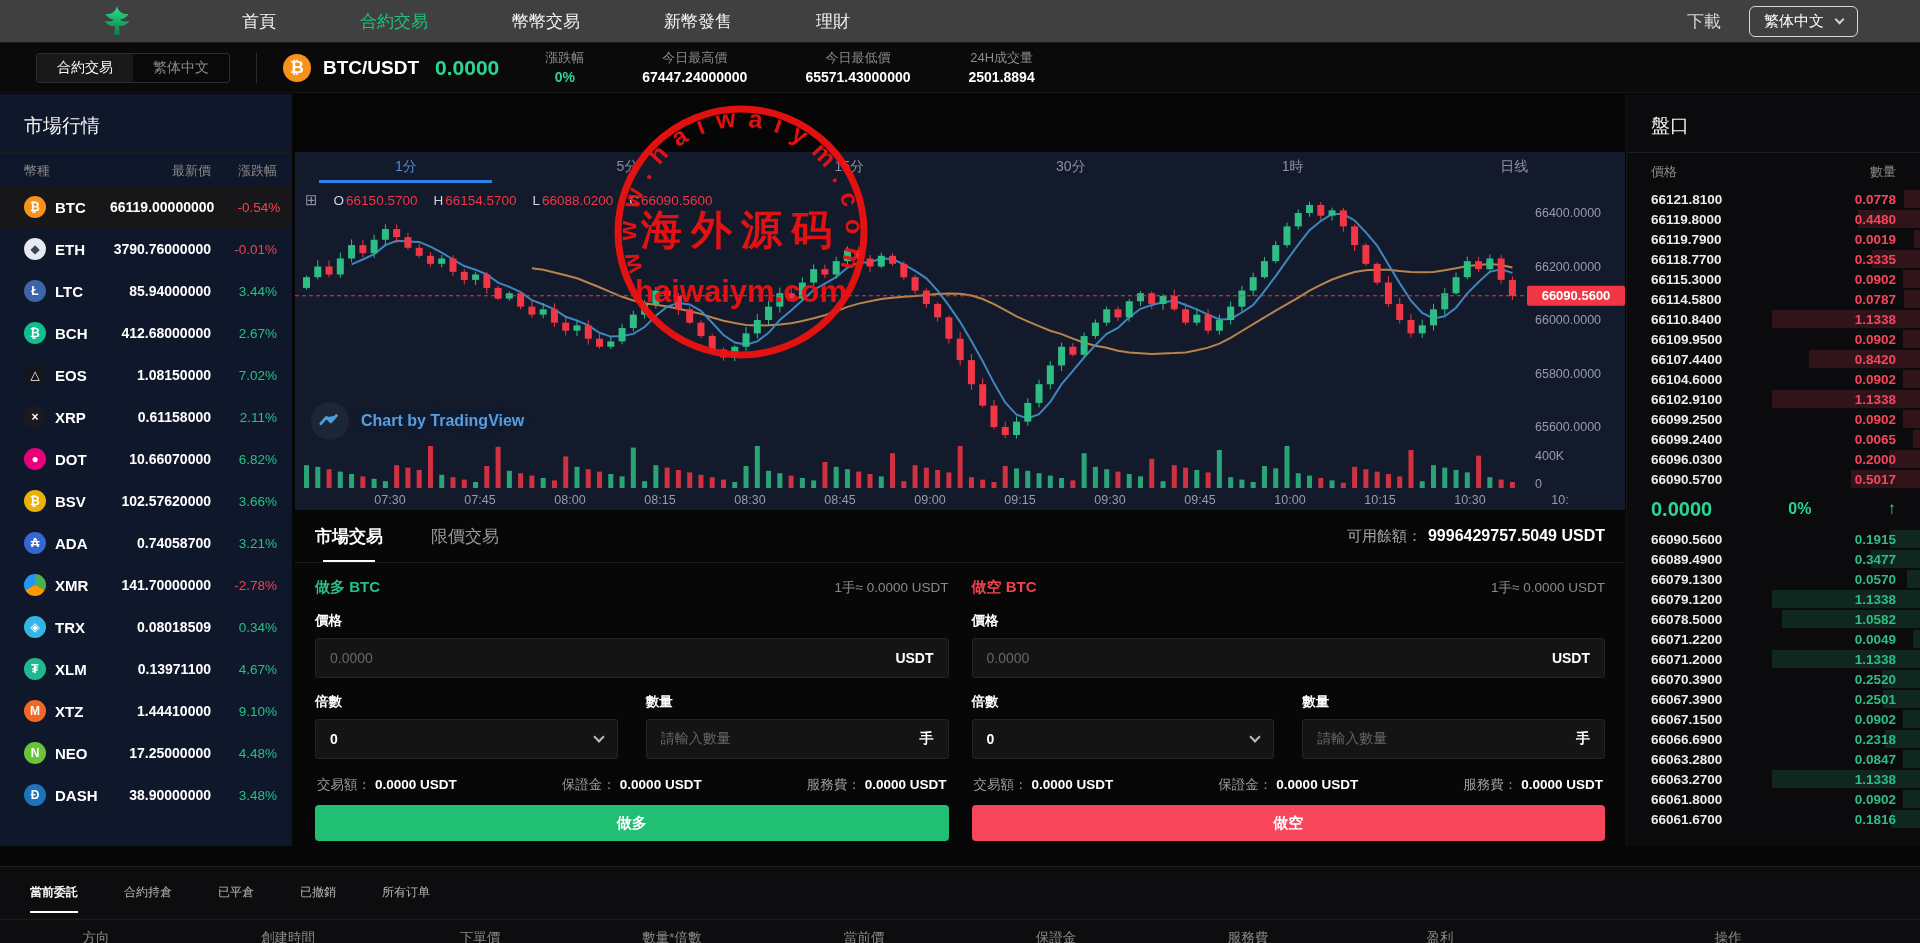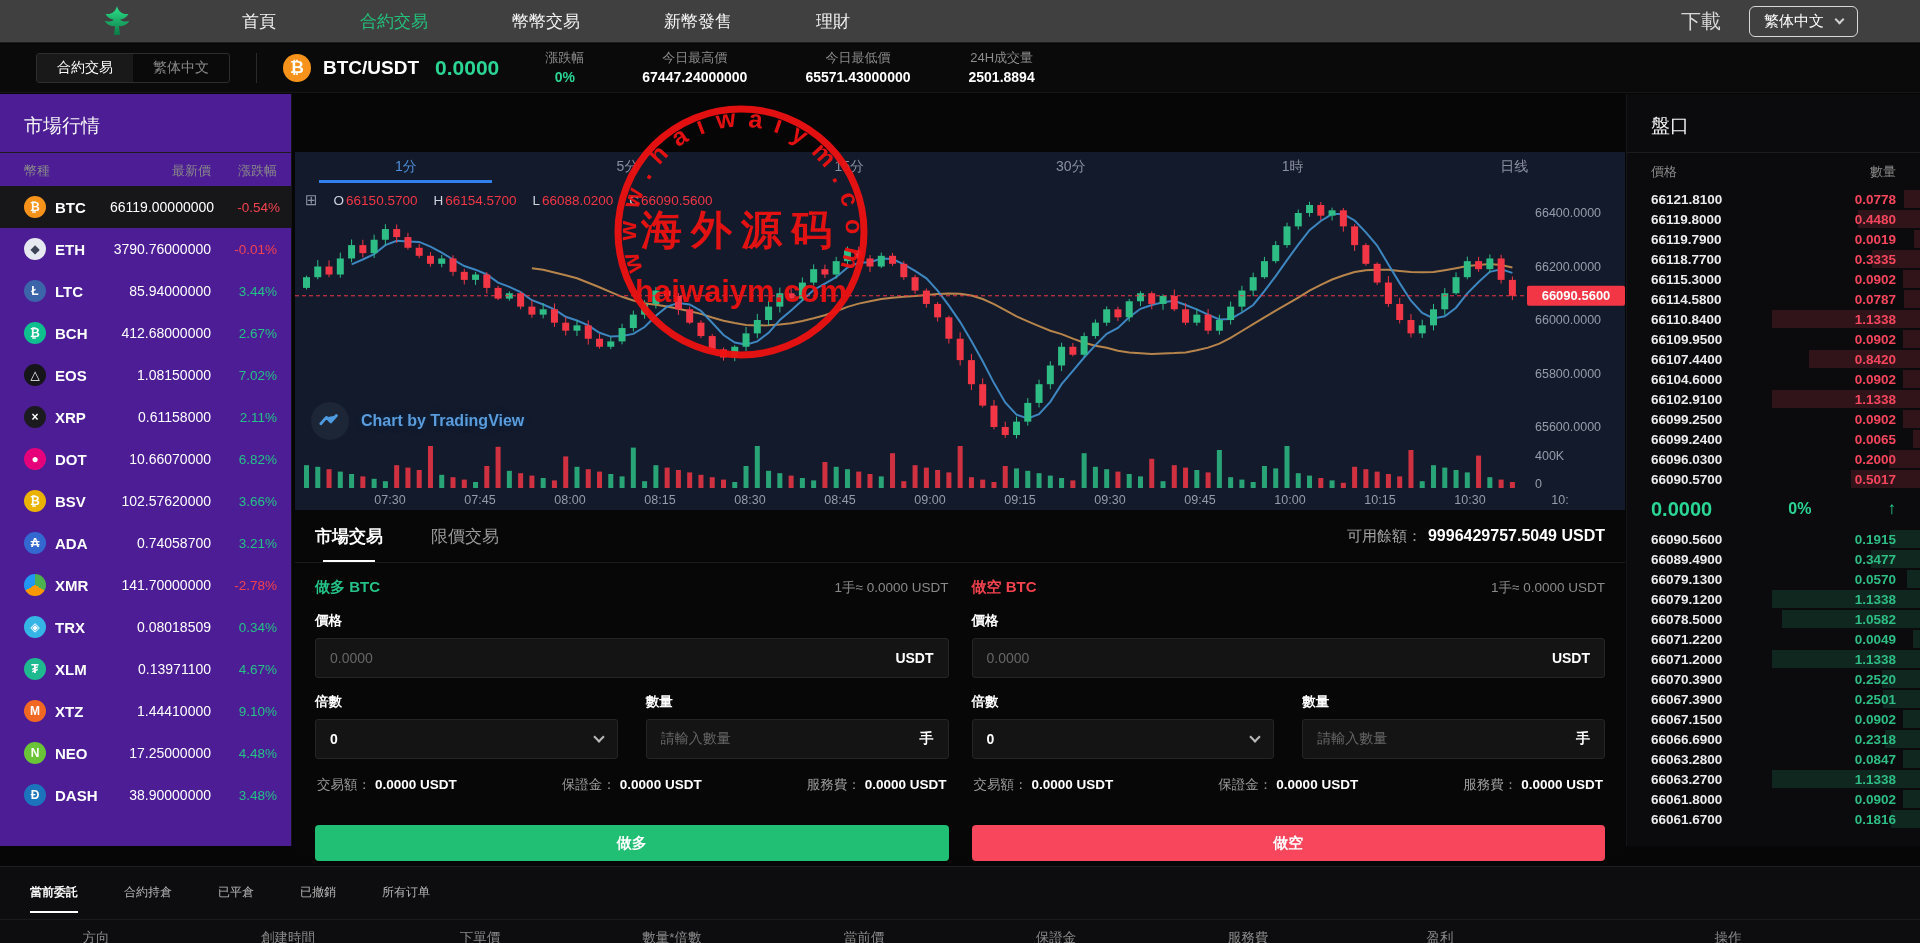--- a/index.html
+++ b/index.html
@@ -5,46 +5,46 @@
 *{box-sizing:border-box;margin:0;padding:0}
 body{background:#000;font-family:"Liberation Sans","DejaVu Sans",sans-serif;color:#e6e6e6}
 #app{position:relative;width:1920px;height:943px;overflow:hidden;background:#060606}
 
 .navbar{position:absolute;top:0;left:0;right:0;height:43px;background:#404040;border-bottom:1px solid #1d1d1f;display:flex;align-items:center}
 .logo{margin-left:100px;display:flex;align-items:center}
 .nav-items{display:flex;margin-left:66px;gap:0}
 .nav-item{font-size:17px;color:#f2f2f2;padding:0 42px;cursor:pointer}
 .nav-item.active{color:#21c17a}
 .nav-right{margin-left:auto;margin-right:62px;display:flex;align-items:center;gap:28px}
-.dl{font-size:20px;color:#d8d8d8}
+.dl{font-size:17px;color:#d8d8d8}
 .lang-box{border:1px solid #d8d8d8;border-radius:6px;height:31px;padding:0 14px;display:flex;align-items:center;gap:12px;font-size:15px;color:#fff}
 .chev{width:7px;height:7px;border-right:2px solid #cfcfcf;border-bottom:2px solid #cfcfcf;transform:rotate(45deg);margin-top:-4px}
 
 .ticker{position:absolute;top:44px;left:0;right:0;height:49px;background:#0a0a0a;border-bottom:1px solid #161616;display:flex;align-items:center}
 .toggle-group{margin-left:36px;border:1px solid #2e2e30;border-radius:3px;display:flex;height:30px;overflow:hidden}
 .toggle{padding:0 20px;font-size:14px;color:#8a8a8a;display:flex;align-items:center;cursor:pointer}
 .toggle.active{color:#fff;background:#191919}
 .vdiv{width:1px;height:30px;background:#2a2a2c;margin:0 26px}
 .btc-ico{width:28px;height:28px;border-radius:50%;background:#f7931a;color:#fff;font-weight:bold;display:flex;align-items:center;justify-content:center;font-size:17px}
 .pair{font-size:19px;font-weight:bold;margin:0 16px 0 12px;color:#fff}
 .last-price{color:#2bd695;font-size:21px;font-weight:bold;margin-right:46px}
 .stats{display:flex;gap:58px}
 .stat{text-align:center;font-size:13px;color:#8d8d8d;line-height:1.5}
 .stat b{display:block;color:#fff;font-size:14px}
 .stat.accent b{color:#2bd695}
 
-.market{position:absolute;top:94px;left:0;width:292px;height:752px;background:#4c1d95;border-right:1px solid #151517}
+.market{position:absolute;top:94px;left:0;width:292px;height:752px;background:#0f172a;border-right:1px solid #151517}
 .panel-title{font-size:19px;color:#f5f5f5;padding:19px 24px 13px;border-bottom:1px solid #1c1c1e}
 .m-head{display:grid;grid-template-columns:86px 1fr 66px;padding:9px 14px 6px 24px;color:#8a8a8a;font-size:13px}
 .m-head span:nth-child(2){text-align:right}.m-head span:nth-child(3){text-align:right}
 .m-row{display:grid;grid-template-columns:86px 1fr 66px;align-items:center;height:42px;padding:0 14px 0 24px;font-size:14px;cursor:pointer}
 .m-row.active{background:#17171a}
 .coin{display:flex;align-items:center;gap:9px;font-weight:bold;font-size:15px;color:#fff}
 .cicon{width:22px;height:22px;border-radius:50%;display:flex;align-items:center;justify-content:center;font-size:12px;font-weight:bold;color:#fff;flex:none}
-.m-price{text-align:right;font-weight:normal;color:#fff}
+.m-price{text-align:right;font-weight:bold;color:#fff}
 .m-pct{text-align:right;font-size:13.5px}
 .up{color:#25c287}.down{color:#f4434f}
 
 .chart-panel{position:absolute;left:295px;top:152px;width:1330px;height:358px;background:#131a2b}
 .chart-panel svg.plot{position:absolute;inset:0}
 .tf-row{position:absolute;top:0;left:0;right:0;height:30px;display:flex;z-index:2}
 .tf{flex:1;display:flex;align-items:center;justify-content:center;font-size:14px;color:#8a90a0;position:relative;cursor:pointer}
 .tf.active{color:#4e8fd9}
 .tf.active:after{content:"";position:absolute;bottom:-1px;left:11%;width:78%;height:3px;background:#2f80ed}
 .ohlc{position:absolute;top:39px;left:10px;display:flex;gap:16px;font-size:13.5px;color:#ced3de;align-items:center;z-index:2}
@@ -67,21 +67,21 @@
 .f-head{display:flex;justify-content:space-between;align-items:center;font-size:15px;font-weight:bold}
 .f-unit{color:#8a8a8a;font-size:13.5px;font-weight:normal}
 .f-label{font-size:13.5px;font-weight:bold;color:#fff;margin:15px 0 8px}
 .inputbox{height:40px;background:#141414;border:1px solid #252525;border-radius:3px;display:flex;align-items:center;padding:0 14px;font-size:14px;cursor:text}
 .ph{color:#666}
 .suffix{margin-left:auto;font-weight:bold;color:#fff}
 .val{color:#fff;font-weight:bold}
 .row2{display:flex;gap:28px}
 .row2 .col{flex:1}
 .schev{width:8px;height:8px;border-right:2px solid #bbb;border-bottom:2px solid #bbb;transform:rotate(45deg);margin-left:auto;margin-top:-4px}
-.totals{display:flex;justify-content:space-between;margin:17px 2px 31px;font-size:13.5px;color:#9a9a9a}
+.totals{display:flex;justify-content:space-between;margin:17px 2px 11px;font-size:13.5px;color:#9a9a9a}
 .totals b{color:#fff;margin-left:4px}
 .btn{height:36px;border-radius:4px;display:flex;align-items:center;justify-content:center;font-size:15px;font-weight:bold;color:#fff;cursor:pointer}
 .btn.long{background:#21bf73}
 .btn.short{background:#f8465c}
 
 .orderbook{position:absolute;left:1626px;top:94px;width:294px;height:752px;background:#0b0b0d;border-left:1px solid #151517}
 .ob-head{display:flex;justify-content:space-between;padding:10px 24px 8px;color:#8a8a8a;font-size:13px}
 .ob-row{position:relative;display:flex;justify-content:space-between;align-items:center;height:20px;padding:0 24px;font-size:13.5px;font-weight:bold;cursor:pointer}
 .ob-price{color:#ececec;z-index:1}
 .ob-qty{z-index:1}

